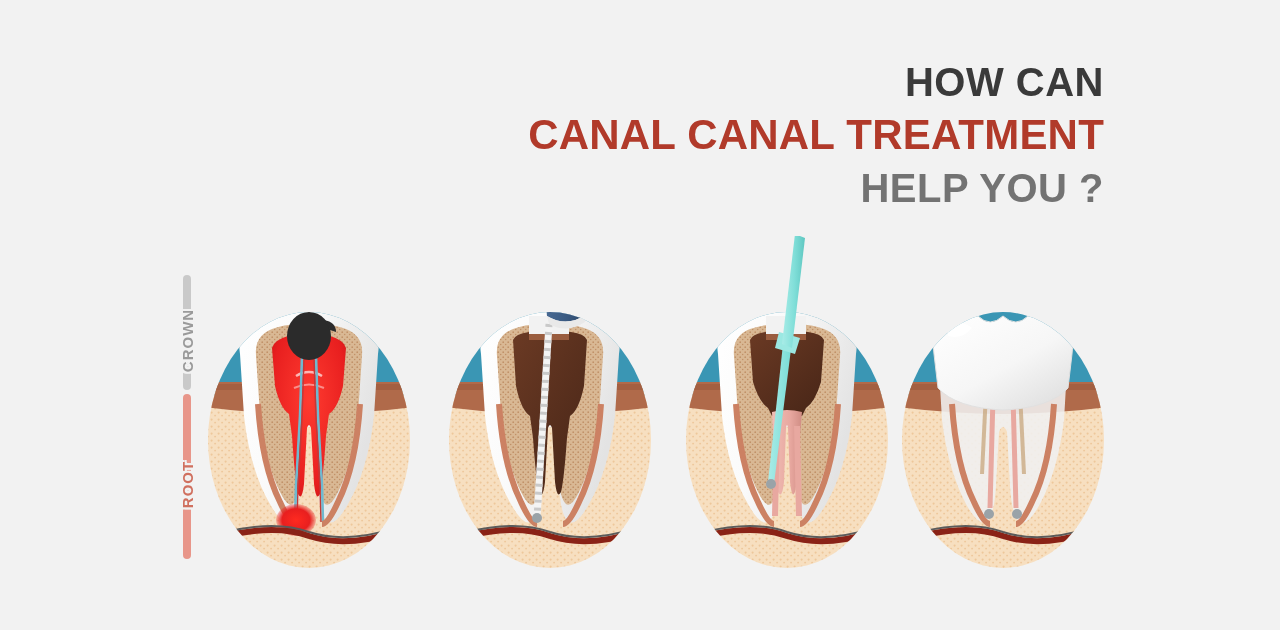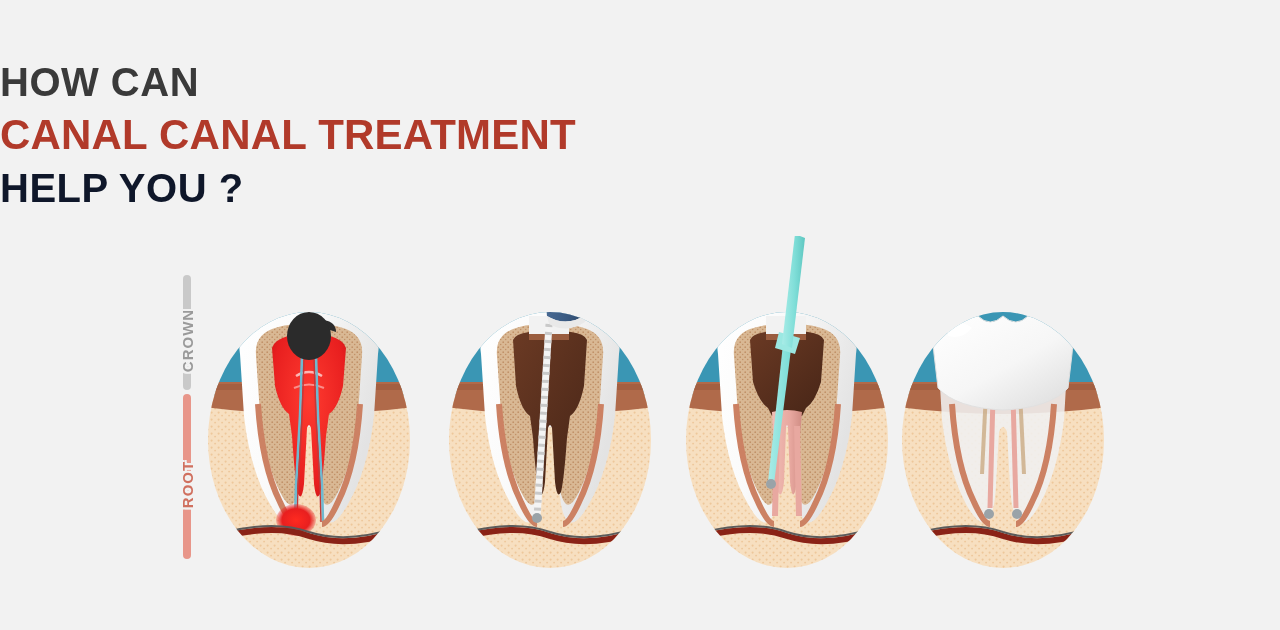--- a/index.html
+++ b/index.html
@@ -16,21 +16,21 @@
     overflow: hidden;
     position: relative;
   }
 
   
   #title-block {
     position: absolute;
     left: 0;
     top: 62px;
     width: 1104px;
-    text-align: left;
+    text-align: right;
     line-height: 1.0;
     user-select: none;
   }
   .title-line {
     display: block;
     font-weight: 700;
     letter-spacing: 0.5px;
   }
   #title-line-1 {
     font-size: 40px;
@@ -38,21 +38,21 @@
     margin-bottom: 12px;
   }
   #title-line-2 {
     font-size: 42px;
     color: #b13a2a;
     margin-bottom: 12px;
     letter-spacing: 0.2px;
   }
   #title-line-3 {
     font-size: 40px;
-    color: #0f172a;
+    color: #737373;
   }
 
   
   #axis-legend {
     position: absolute;
     left: 174px;
     top: 275px;
     width: 26px;
     height: 284px;
   }

